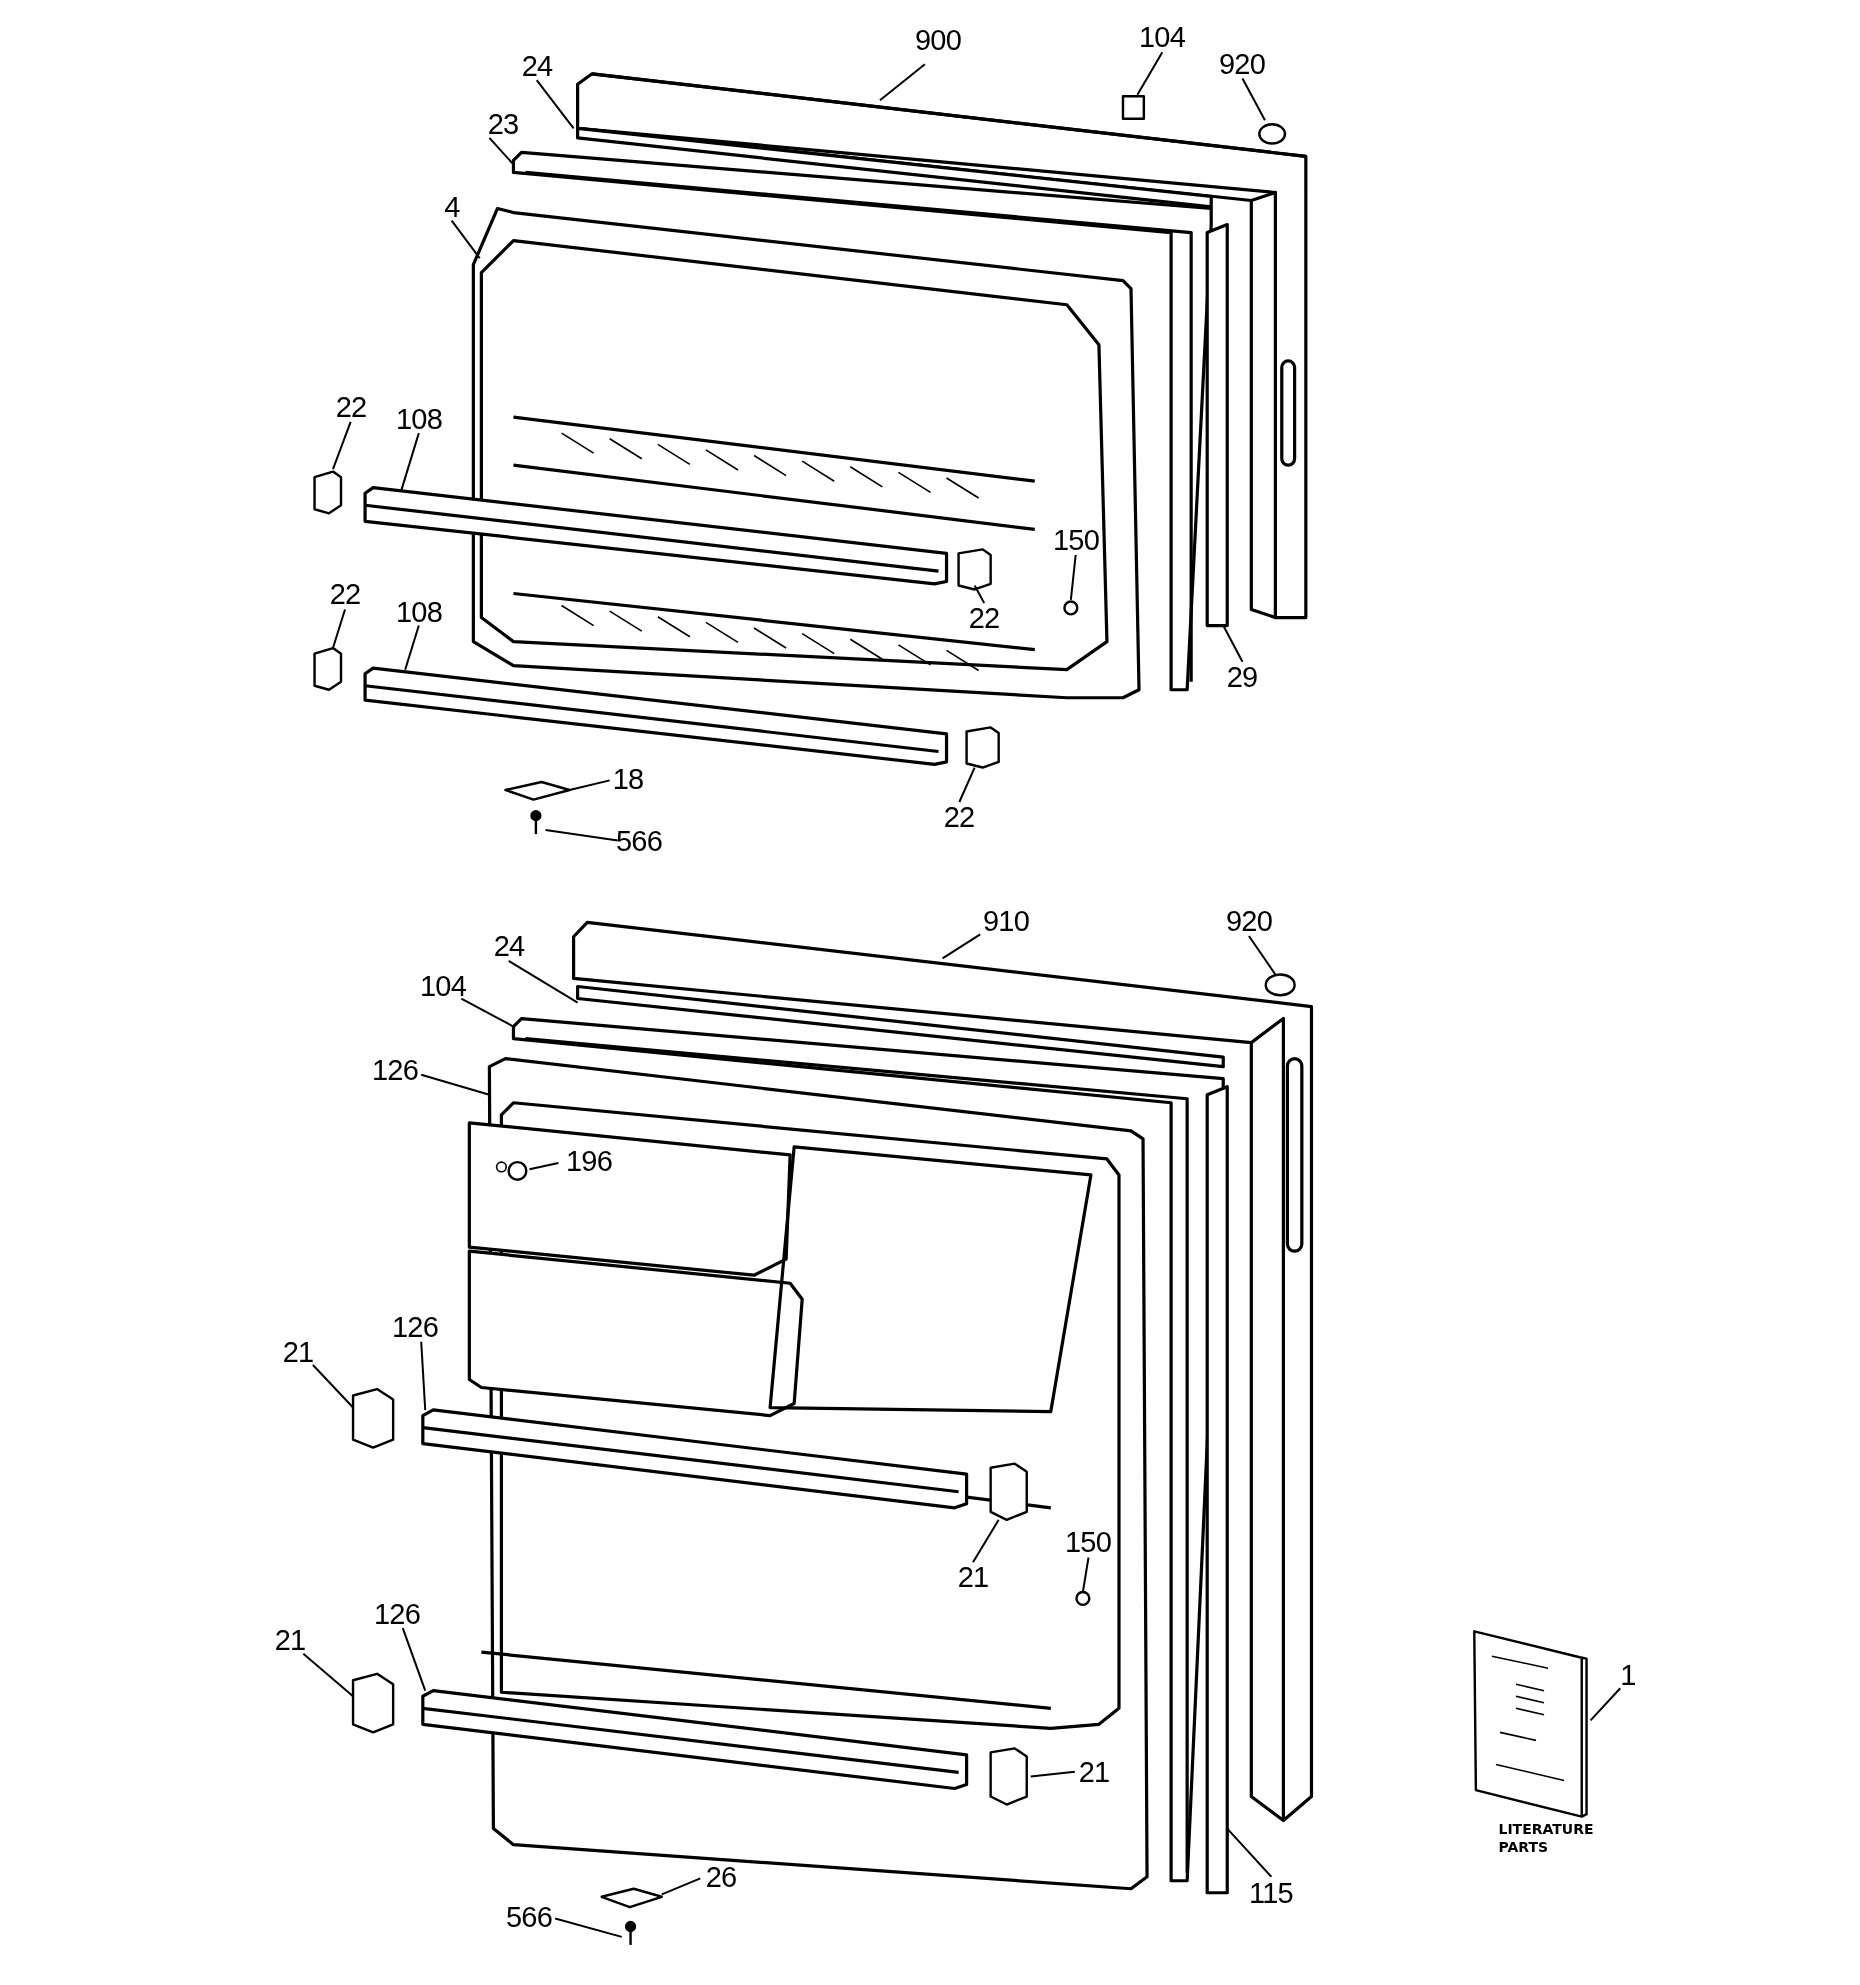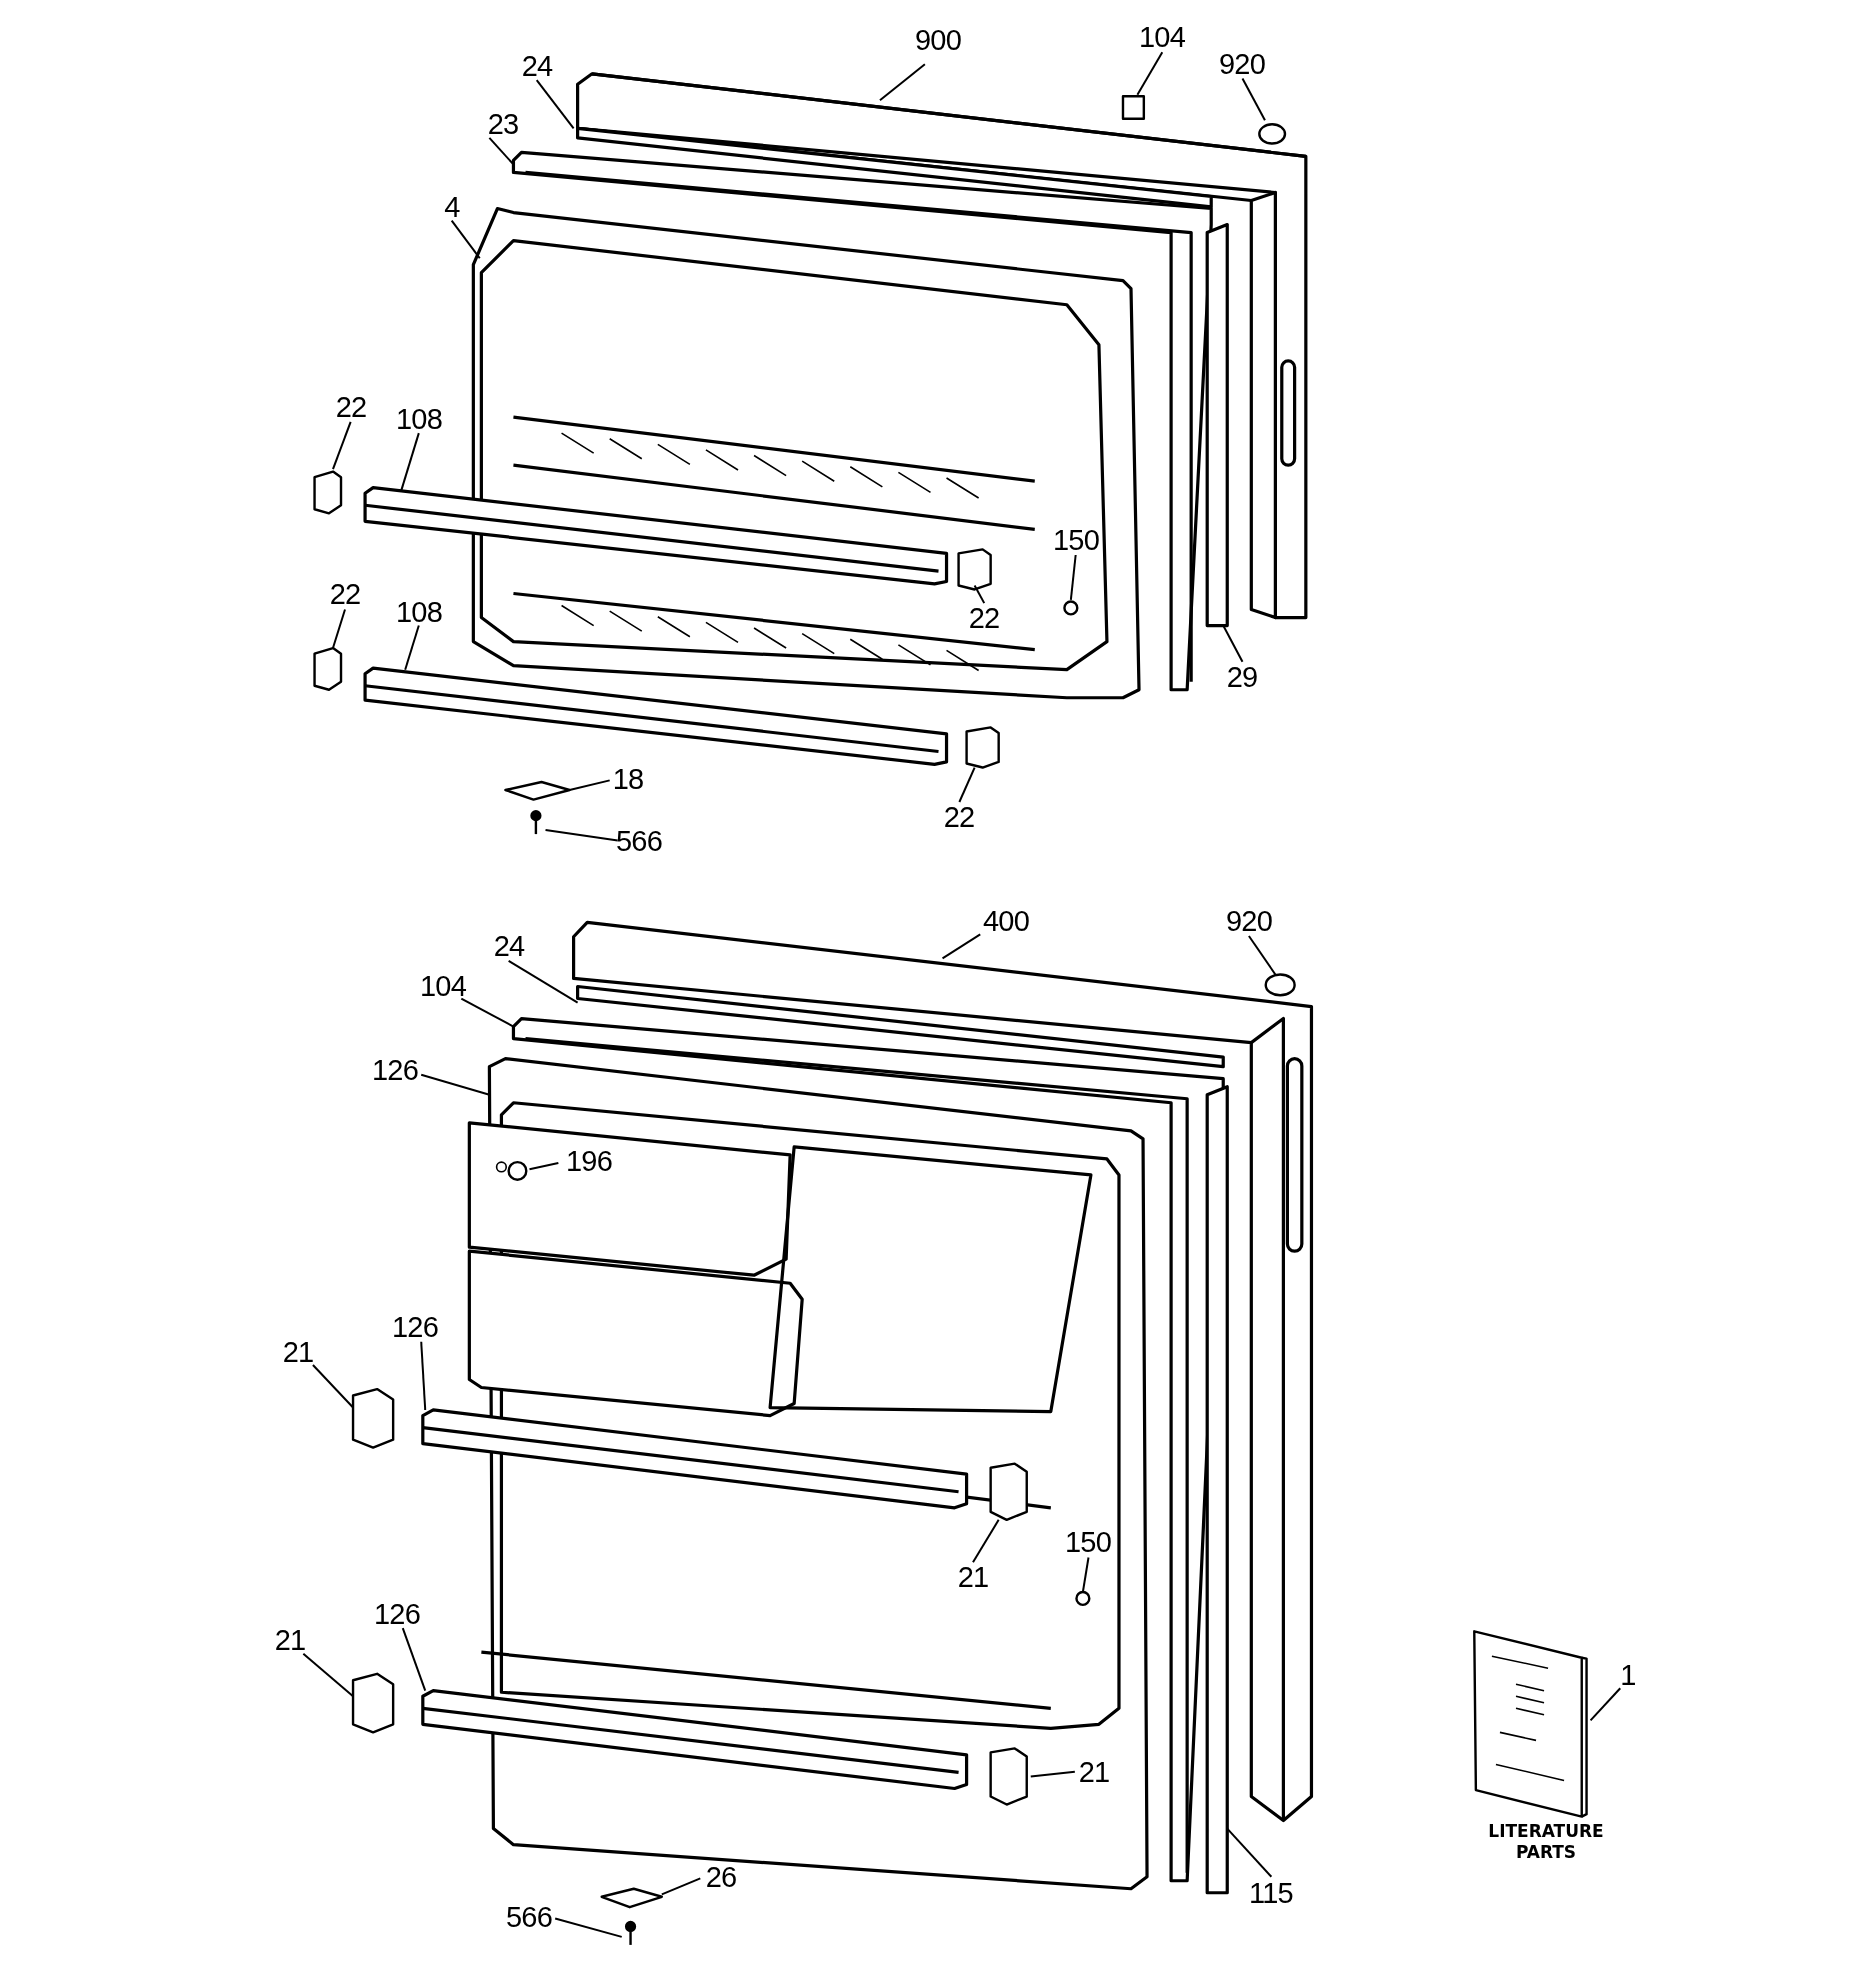--- a/index.html
+++ b/index.html
@@ -1,19 +1,19 @@
 <!DOCTYPE html>
 <html style="font-size:13px"><head>
 <meta charset="utf-8">
 <style>
   html,body{margin:0;padding:0;background:#fff;}
   body{width:1861px;height:1985px;position:relative;overflow:hidden;font-family:"Liberation Sans",sans-serif;}
   svg{position:absolute;left:0;top:0;}
   .lbl{position:absolute;font-family:"Liberation Sans",sans-serif;font-size:29px;color:#000;line-height:1;white-space:nowrap;transform:translate(-50%,-50%);letter-spacing:-0.8px;}
-  .lit{position:absolute;font-family:"DejaVu Sans",sans-serif;font-weight:bold;font-size:17px;text-align:center;line-height:1.25;transform:translateX(-50%);}
+  .lit{position:absolute;font-family:"DejaVu Sans",sans-serif;font-weight:bold;font-size:14px;text-align:left;line-height:1.25;transform:translateX(-50%);}
 </style>
 </head>
 <body>
 
 <svg width="1861" height="1985" viewBox="0 0 2320 2475" fill="none" stroke="#000" stroke-width="4" stroke-linejoin="round">
 
   <g>
 
     <path d="M720 105 L738 92 L1628 195 L1628 770 L1590 770 L1590 240 L720 160 Z" fill="#fff"></path>
     <path d="M738 92 L1628 195"></path>
@@ -173,21 +173,21 @@
   <span class="lbl" style="left:984px;top:618px">22</span>
   <span class="lbl" style="left:345px;top:594px">22</span>
   <span class="lbl" style="left:419px;top:612px">108</span>
   <span class="lbl" style="left:1242px;top:677px">29</span>
   <span class="lbl" style="left:628px;top:779px">18</span>
   <span class="lbl" style="left:639px;top:841px">566</span>
   <span class="lbl" style="left:959px;top:817px">22</span>
 </div>
 
 <div>
-  <span class="lbl" style="left:1006px;top:921px">400</span>
+  <span class="lbl" style="left:1006px;top:921px">910</span>
   <span class="lbl" style="left:1249px;top:921px">920</span>
   <span class="lbl" style="left:509px;top:946px">24</span>
   <span class="lbl" style="left:443px;top:986px">104</span>
   <span class="lbl" style="left:395px;top:1070px">126</span>
   <span class="lbl" style="left:589px;top:1161px">196</span>
   <span class="lbl" style="left:415px;top:1327px">126</span>
   <span class="lbl" style="left:298px;top:1352px">21</span>
   <span class="lbl" style="left:973px;top:1577px">21</span>
   <span class="lbl" style="left:1088px;top:1542px">150</span>
   <span class="lbl" style="left:397px;top:1614px">126</span>

